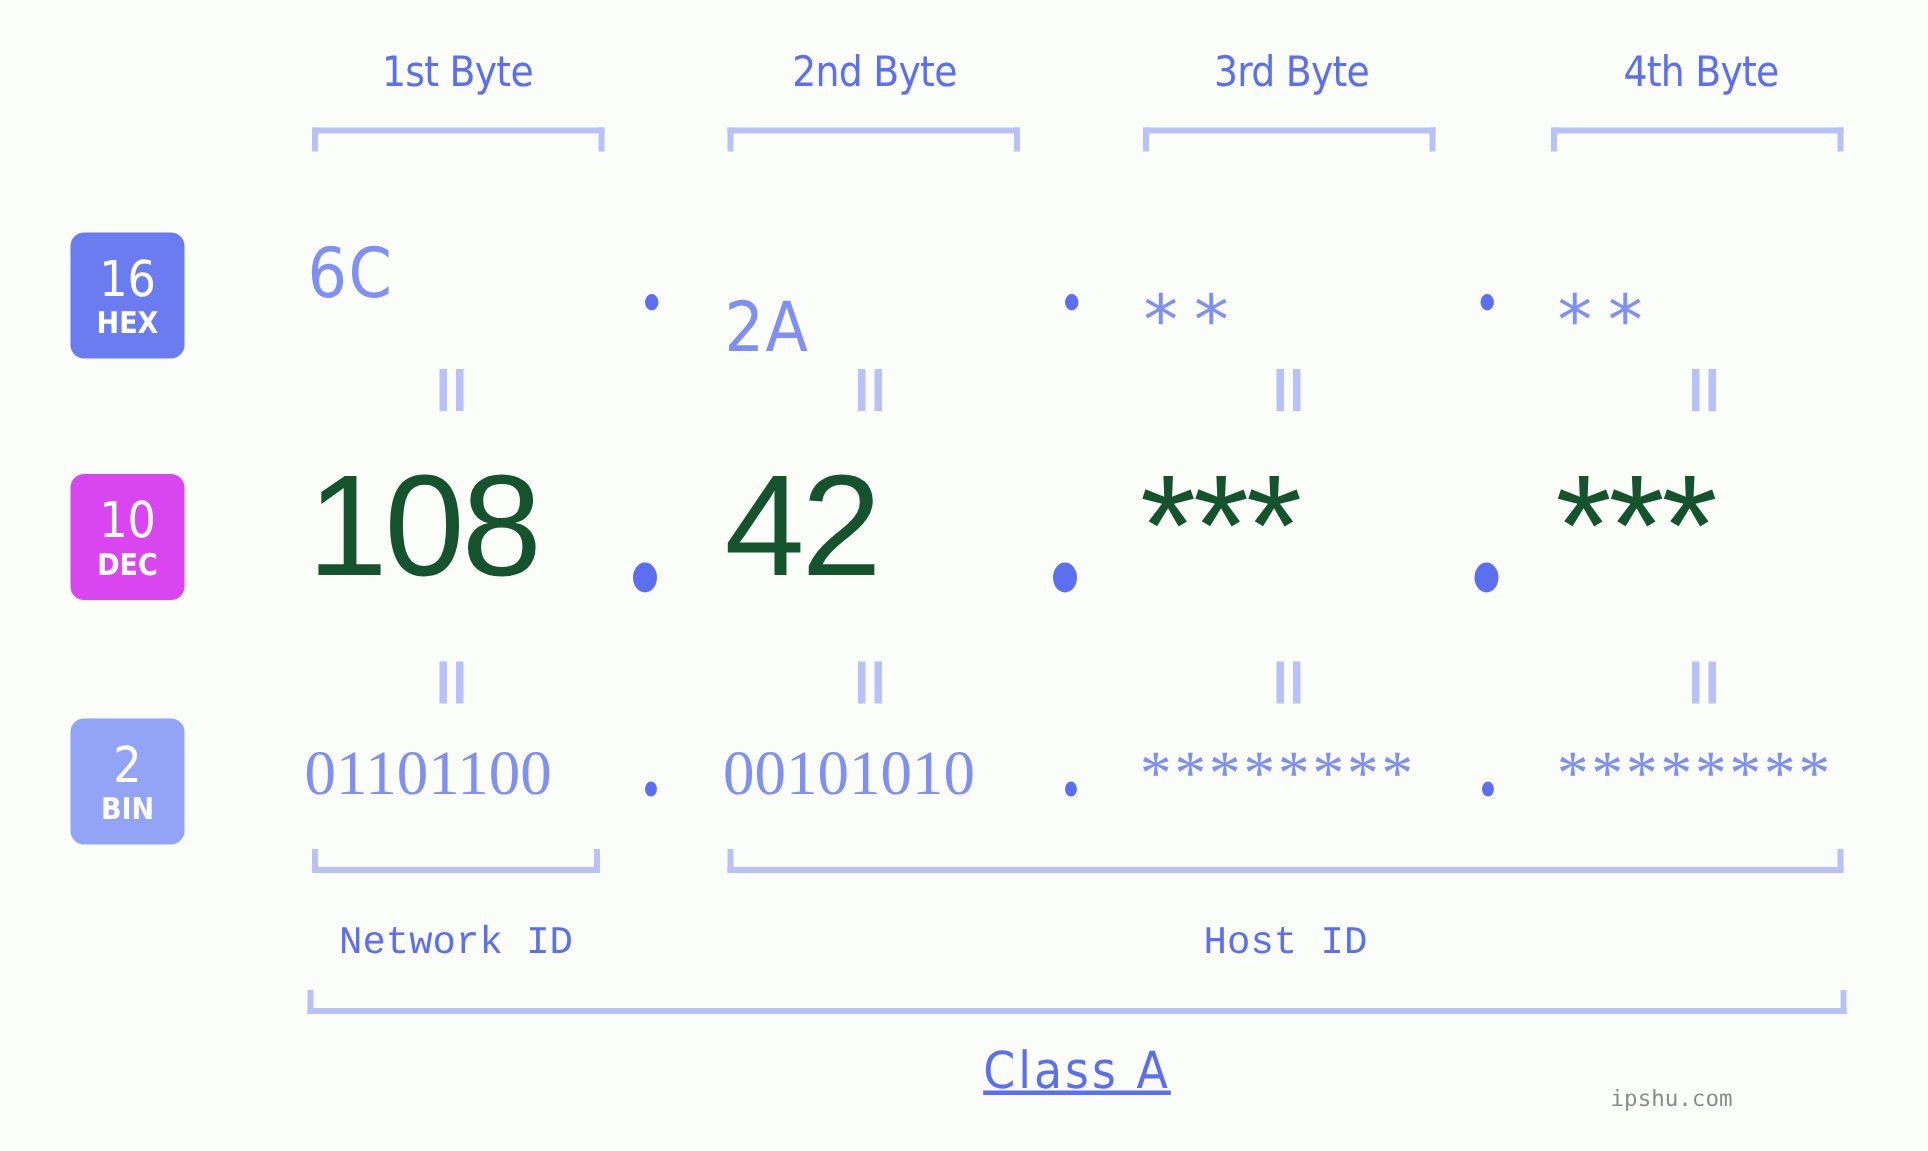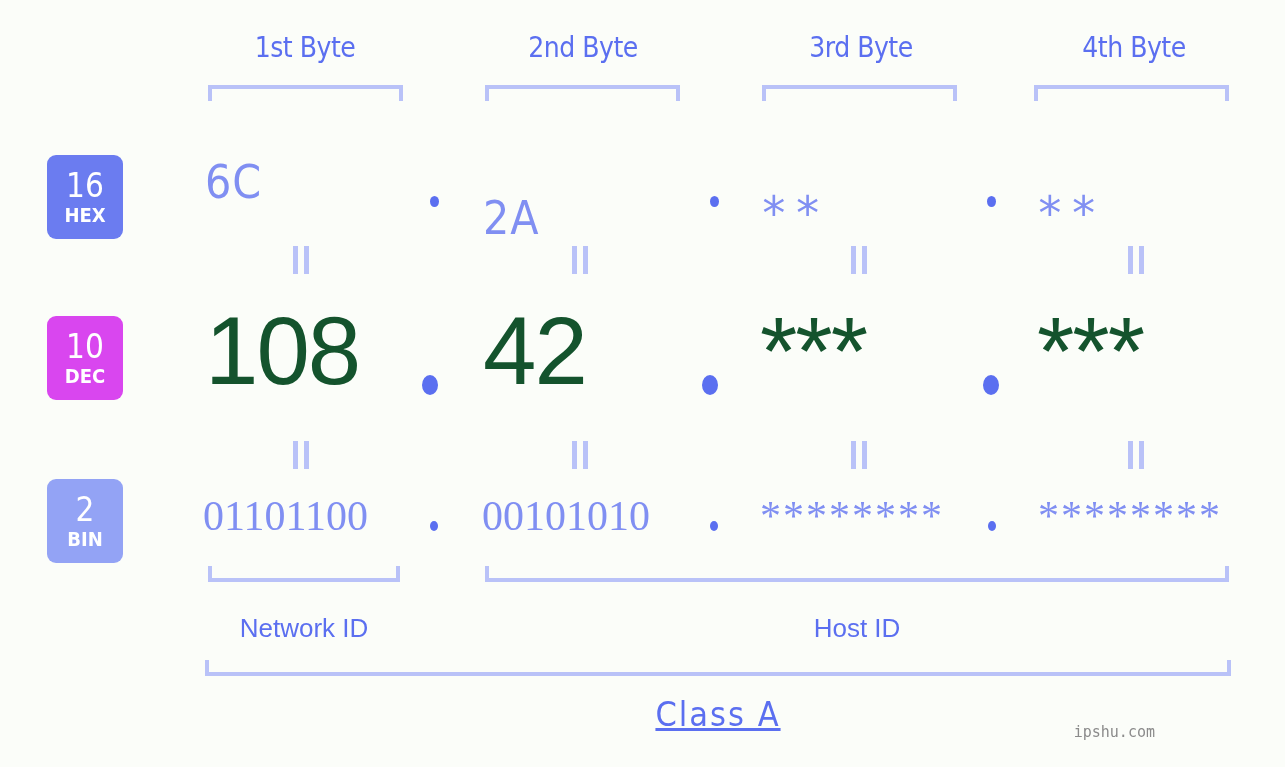--- a/index.html
+++ b/index.html
@@ -142,21 +142,21 @@
     background: #b9c2f8;
     display: block;
   }
   .eqmark i:first-child { left: 0px; }
   .eqmark i:last-child  { left: 11px; }
 
   
   .id-label {
     position: absolute;
     text-align: center;
-    font-family: Liberation Sans, sans-serif;
+    font-family: Liberation Mono, monospace;
     font-size: 26px;
     color: #5b6ff0;
     white-space: nowrap;
   }
 
   
   .class-label {
     position: absolute;
     text-align: center;
     font-family: "DejaVu Sans Condensed", "DejaVu Sans", sans-serif;

